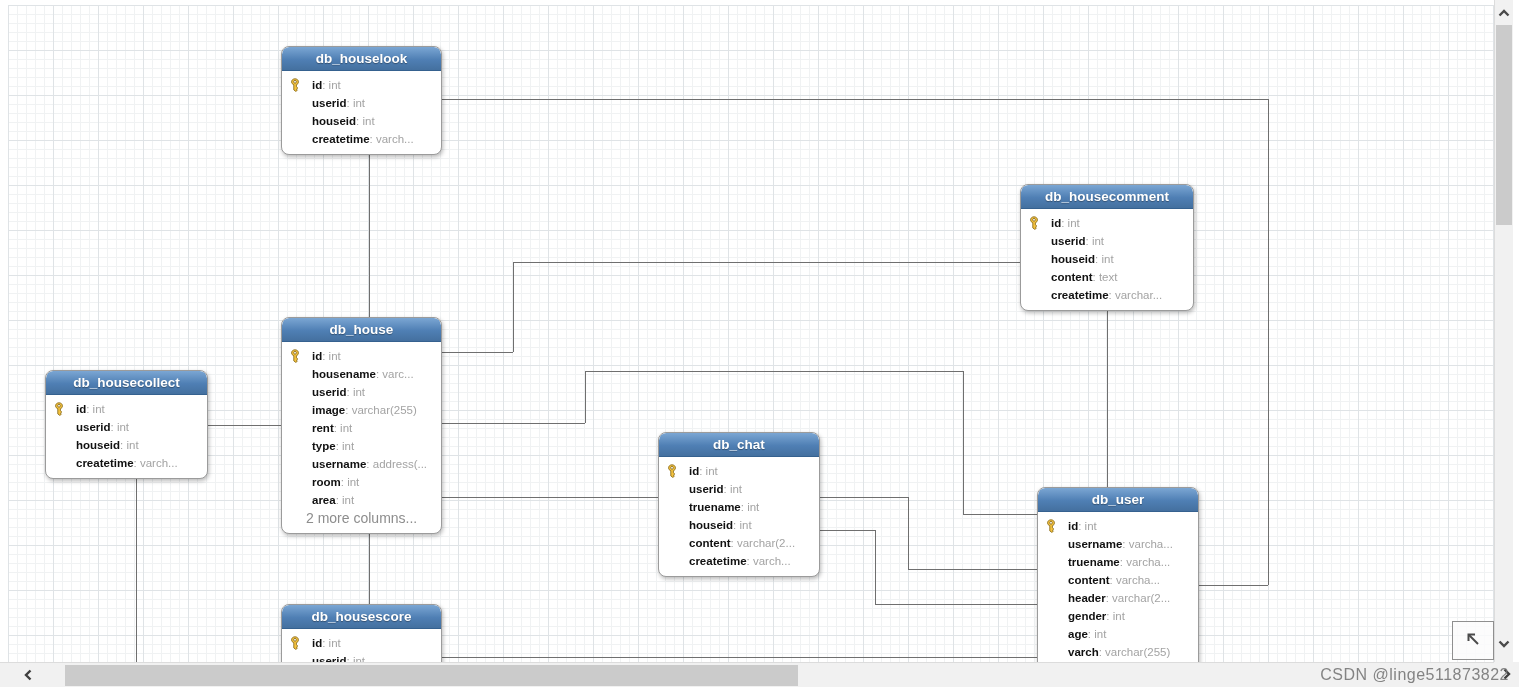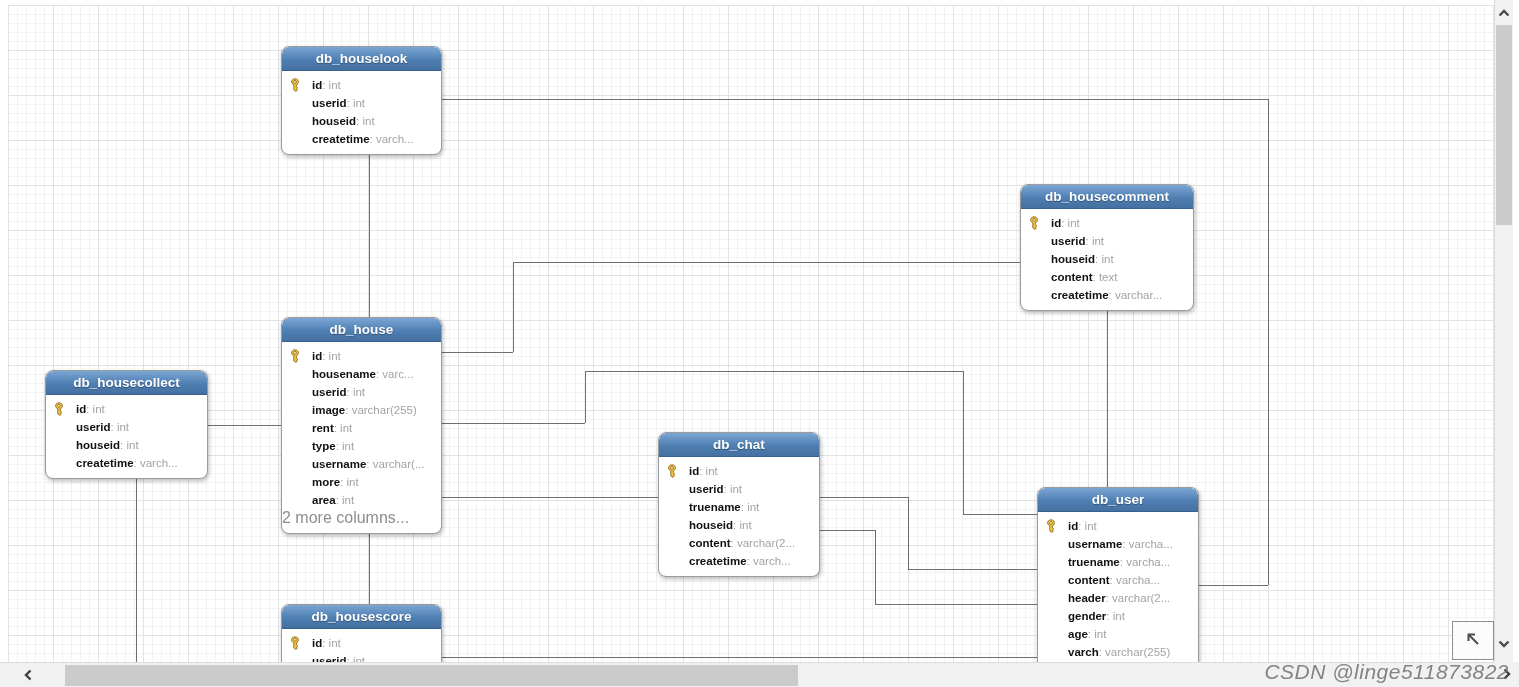--- a/index.html
+++ b/index.html
@@ -38,22 +38,22 @@
     border-radius:7px 7px 0 0;
   }
   .tbl-body{padding:5px 4px 6px 0;}
   .trow{
     position:relative;height:18px;line-height:18px;
     padding-left:30px;white-space:nowrap;font-size:11.5px;
   }
   .trow .key{position:absolute;left:7px;top:2px;width:12px;height:14px;}
   .fname{font-weight:bold;color:#111111;}
   .ftype{color:#a3a3a3;}
-  .more-row{height:18px;line-height:18px;
-    font-size:16px;color:#8d8d8d;white-space:nowrap;}
+  .more-row{height:18px;line-height:18px;padding-left:24px;
+    font-size:14px;color:#8d8d8d;white-space:nowrap;}
   
   .sb{position:absolute;background:#f1f1f1;z-index:5;}
   #vsb{left:1494px;top:0;width:18px;height:662px;border-left:1px solid #dcdcdc;}
   #hsb{left:0;top:662px;width:1494px;height:25px;border-top:1px solid #dcdcdc;}
   #sb-corner{left:1494px;top:662px;width:25px;height:25px;z-index:5;}
   .sb-btn{position:absolute;display:flex;align-items:center;justify-content:center;background:#f1f1f1;}
   #vsb-up{left:0;top:0;width:18px;height:24px;}
   #vsb-down{left:0;top:624px;width:18px;height:38px;}
   #hsb-left{left:0;top:0;width:55px;height:25px;}
   #sb-corner .sb-btn{left:0;top:0;width:25px;height:25px;}
@@ -62,23 +62,22 @@
   #hsb-thumb{left:65px;top:2px;width:733px;height:21px;}
   
   #nav-btn{
     position:absolute;left:1452px;top:621px;width:40px;height:37px;z-index:4;
     background:rgba(252,252,252,0.85);border:1px solid #8f8f8f;
     display:flex;align-items:center;justify-content:center;
   }
   
   #watermark{
     position:absolute;right:10px;bottom:3px;z-index:6;
-    font-size:21px;color:rgba(112,112,112,0.85);letter-spacing:0.5px;
+    font-size:16px;color:rgba(112,112,112,0.85);letter-spacing:0.5px;
     white-space:nowrap;
-    font-style:italic;
   }
   
   #edge-top{position:absolute;left:0;top:0;width:1519px;height:5px;background:#fff;}
   #edge-left{position:absolute;left:0;top:0;width:8px;height:662px;background:#fff;}
   #edge-right{position:absolute;left:1513px;top:0;width:6px;height:662px;background:#fff;z-index:5;}
 </style>
 </head>
 <body>
 
 <div id="edge-top"></div>
@@ -138,22 +137,22 @@
       <div class="tbl-header">db_house</div>
       <div class="tbl-body">
         <div class="trow"><span class="key"><svg width="12" height="14" viewBox="0 0 11 14">
               <path fill="#f6c33d" stroke="#8a6d1f" stroke-width="0.9" d="M5.5 0.8 C7.6 0.8 8.9 2.1 8.9 3.9 C8.9 5.3 8.1 6.3 6.9 6.7 L6.9 8.8 L8.3 10 L6.9 11.2 L7.9 12.2 L6.3 13.4 L4.3 11.9 L4.3 6.7 C3.1 6.3 2.1 5.3 2.1 3.9 C2.1 2.1 3.4 0.8 5.5 0.8 Z M5.5 2.4 C4.7 2.4 4.1 3 4.1 3.8 C4.1 4.6 4.7 5.2 5.5 5.2 C6.3 5.2 6.9 4.6 6.9 3.8 C6.9 3 6.3 2.4 5.5 2.4 Z"></path>
             </svg></span><span class="fname">id</span><span class="ftype">: int</span></div>
         <div class="trow"><span class="fname">housename</span><span class="ftype">: varc...</span></div>
         <div class="trow"><span class="fname">userid</span><span class="ftype">: int</span></div>
         <div class="trow"><span class="fname">image</span><span class="ftype">: varchar(255)</span></div>
         <div class="trow"><span class="fname">rent</span><span class="ftype">: int</span></div>
         <div class="trow"><span class="fname">type</span><span class="ftype">: int</span></div>
-        <div class="trow"><span class="fname">username</span><span class="ftype">: varchar(...</span></div>
-        <div class="trow"><span class="fname">more</span><span class="ftype">: int</span></div>
+        <div class="trow"><span class="fname">username</span><span class="ftype">: address(...</span></div>
+        <div class="trow"><span class="fname">room</span><span class="ftype">: int</span></div>
         <div class="trow"><span class="fname">area</span><span class="ftype">: int</span></div>
         <div class="more-row">2 more columns...</div>
       </div>
     </div>
     <div class="tbl" style="left: 45px; top: 370px; width: 161px;">
       <div class="tbl-header">db_housecollect</div>
       <div class="tbl-body">
         <div class="trow"><span class="key"><svg width="12" height="14" viewBox="0 0 11 14">
               <path fill="#f6c33d" stroke="#8a6d1f" stroke-width="0.9" d="M5.5 0.8 C7.6 0.8 8.9 2.1 8.9 3.9 C8.9 5.3 8.1 6.3 6.9 6.7 L6.9 8.8 L8.3 10 L6.9 11.2 L7.9 12.2 L6.3 13.4 L4.3 11.9 L4.3 6.7 C3.1 6.3 2.1 5.3 2.1 3.9 C2.1 2.1 3.4 0.8 5.5 0.8 Z M5.5 2.4 C4.7 2.4 4.1 3 4.1 3.8 C4.1 4.6 4.7 5.2 5.5 5.2 C6.3 5.2 6.9 4.6 6.9 3.8 C6.9 3 6.3 2.4 5.5 2.4 Z"></path>
             </svg></span><span class="fname">id</span><span class="ftype">: int</span></div>

